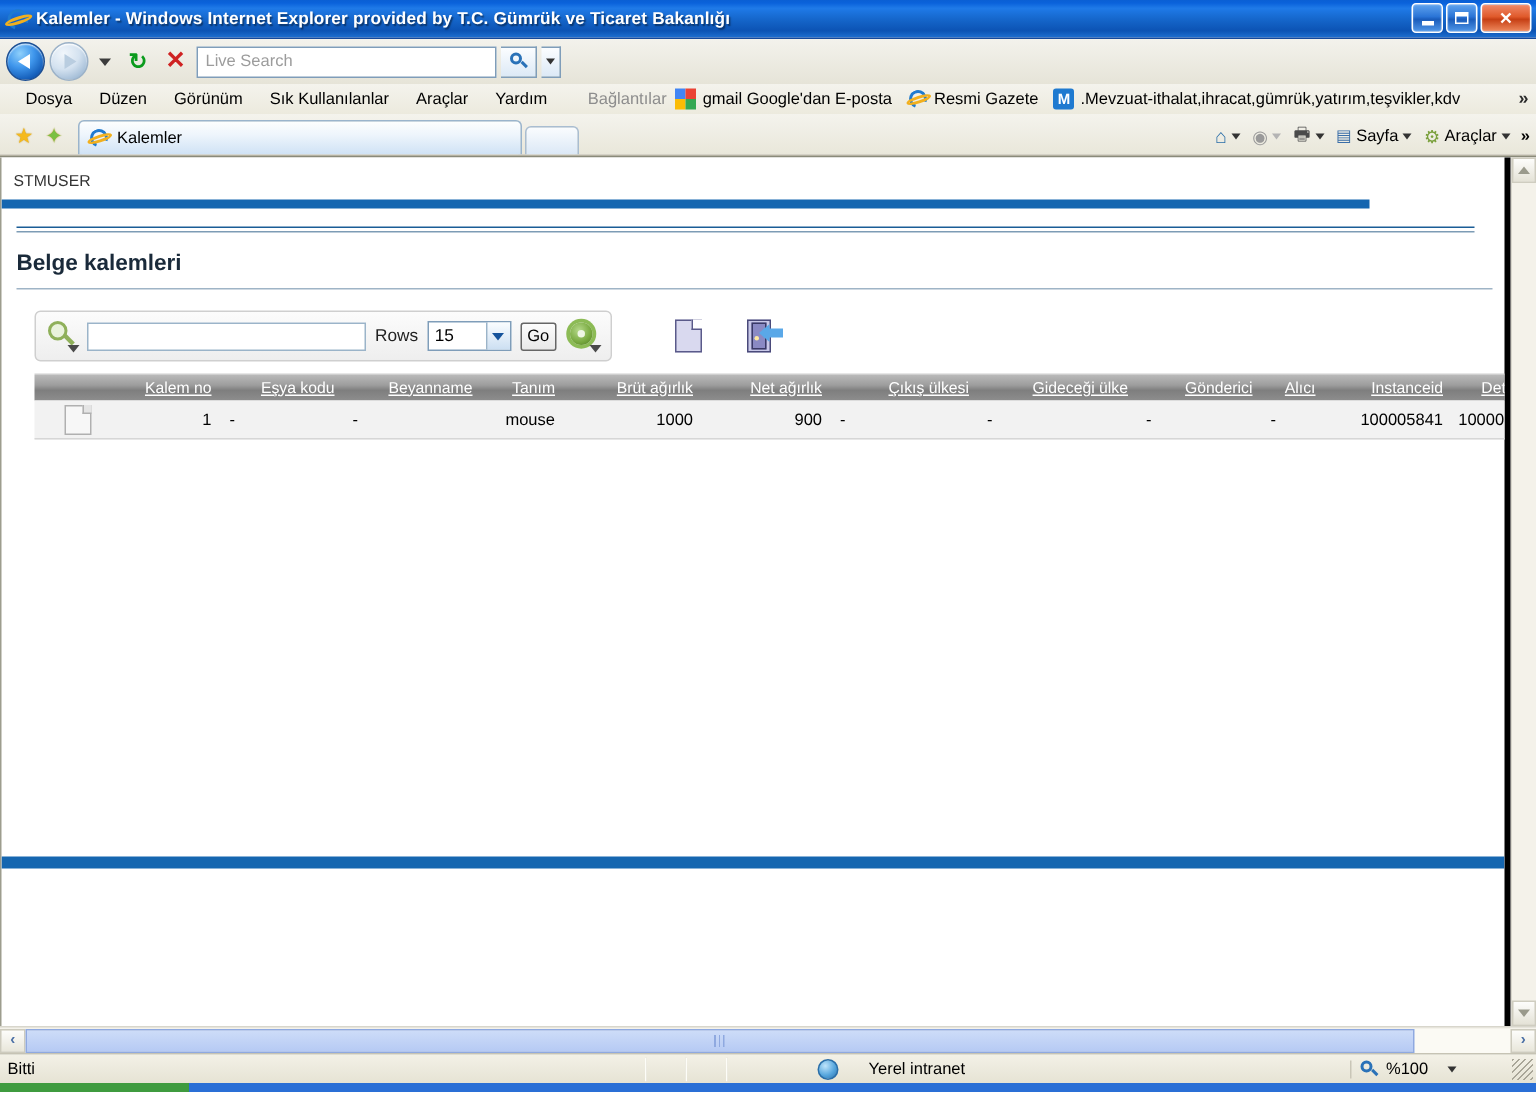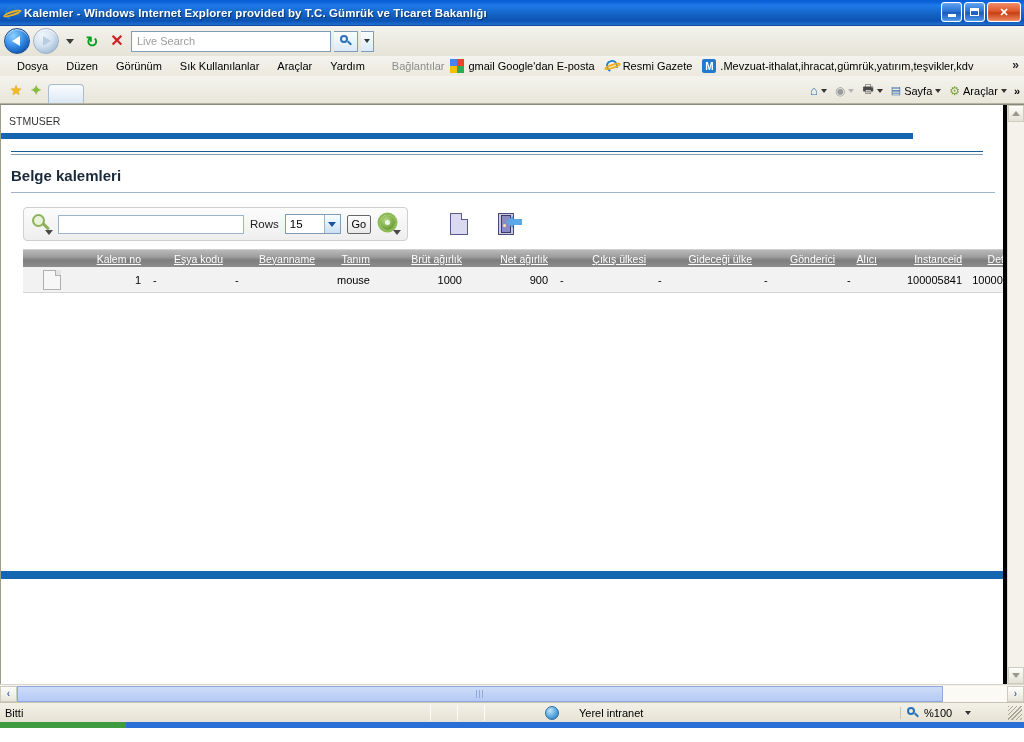--- a/index.html
+++ b/index.html
@@ -479,20 +479,29 @@
 </div>
 
 <div class="tabbar">
   <div class="fav-ico">
       <span class="star">★</span>
     </div>
   <div class="fav-ico">
       <span class="star green">✦</span>
     </div>
 
+  <div class="tab">
+    <div class="gico">
+      <div class="ielogo">
+          <div class="eb"></div>
+          <div class="band"></div>
+        </div>
+    </div>
+    <span class="tab-label">Kalemler</span>
+  </div>
   <div class="tab-new"></div>
 
   <div class="cmdbar">
     <div class="cmd">
       <span style="font-size:13px;color:#2a6ea8;">⌂</span>
       <i class="caret"></i>
     </div>
     <div class="cmd">
       <span style="font-size:12px;color:#9a9a9a;">◉</span>
       <i class="caret dim"></i>

